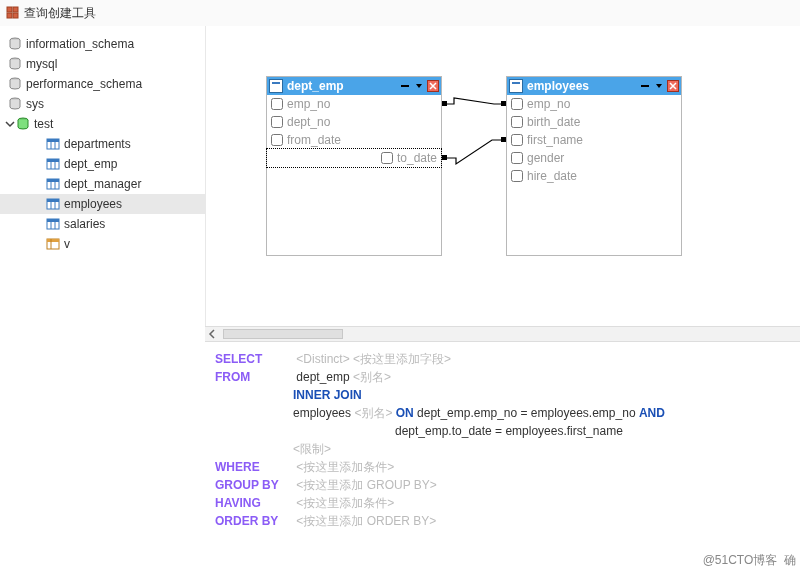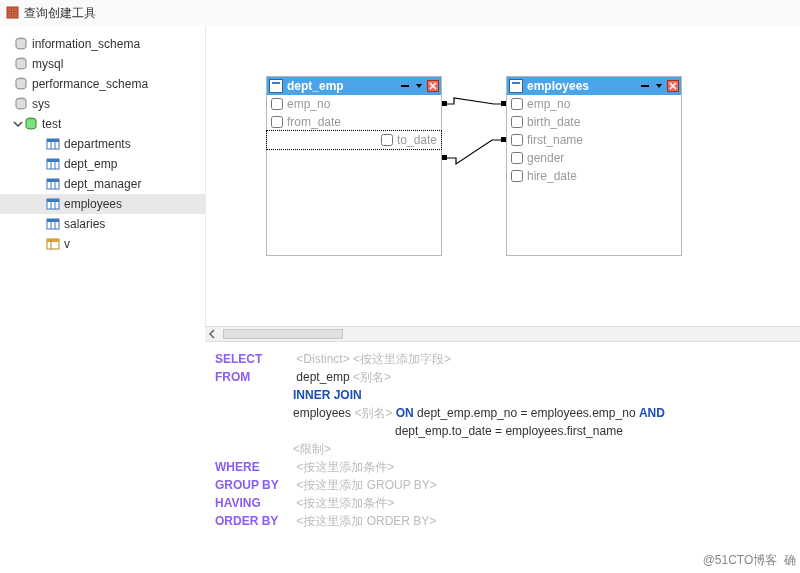--- a/index.html
+++ b/index.html
@@ -30,21 +30,21 @@
     width: 205px;
     padding-top: 8px;
   }
   .tree-row {
     display: flex;
     align-items: center;
     height: 20px;
     padding-left: 4px;
     cursor: default;
   }
-  .tree-row.indent1 { padding-left: 14px; }
+  .tree-row.indent1 { padding-left: 8px; }
   .tree-row.indent2 { padding-left: 46px; }
   .tree-row.selected { background: #e8e8e8; }
   .tree-row .lbl { margin-left: 4px; }
   .expander {
     width: 12px;
     height: 12px;
     display: inline-flex;
     align-items: center;
     justify-content: center;
     cursor: pointer;
@@ -179,21 +179,21 @@
       <span class="lbl">performance_schema</span>
     </div>
     <div class="tree-row indent1">
       <svg width="14" height="14">
           <ellipse cx="7" cy="3" rx="5" ry="2" fill="#ccc" stroke="#888"></ellipse>
           <path d="M2 3 V10 A5 2 0 0 0 12 10 V3" fill="#ddd" stroke="#888"></path>
         </svg>
       <span class="lbl">sys</span>
     </div>
 
-    <div class="tree-row" style="padding-left:12px">
+    <div class="tree-row" style="padding-left:4px">
       <span class="expander">
         <svg width="10" height="10">
             <path d="M1 3 L5 7 L9 3" fill="none" stroke="#444" stroke-width="1.5"></path>
           </svg>
       </span>
       <svg width="14" height="14">
           <ellipse cx="7" cy="3" rx="5" ry="2" fill="#6ed06e" stroke="#2a8a2a"></ellipse>
           <path d="M2 3 V10 A5 2 0 0 0 12 10 V3" fill="#7ee07e" stroke="#2a8a2a"></path>
         </svg>
       <span class="lbl">test</span>
@@ -276,20 +276,24 @@
             </span>
           <span class="hbtn close">
               <svg width="8" height="8">
                 <path d="M1 1 L7 7 M7 1 L1 7" stroke="#fff" stroke-width="1.5"></path>
               </svg>
             </span>
         </div>
         <div class="tbl-col">
             <input type="checkbox" style="">
             <span>emp_no</span>
+          </div>
+        <div class="tbl-col">
+            <input type="checkbox" style="">
+            <span>dept_no</span>
           </div>
         <div class="tbl-col">
             <input type="checkbox" style="">
             <span>from_date</span>
           </div>
         <div class="tbl-col sel">
             <input type="checkbox" style="">
             <span>to_date</span>
           </div>
       </div>

